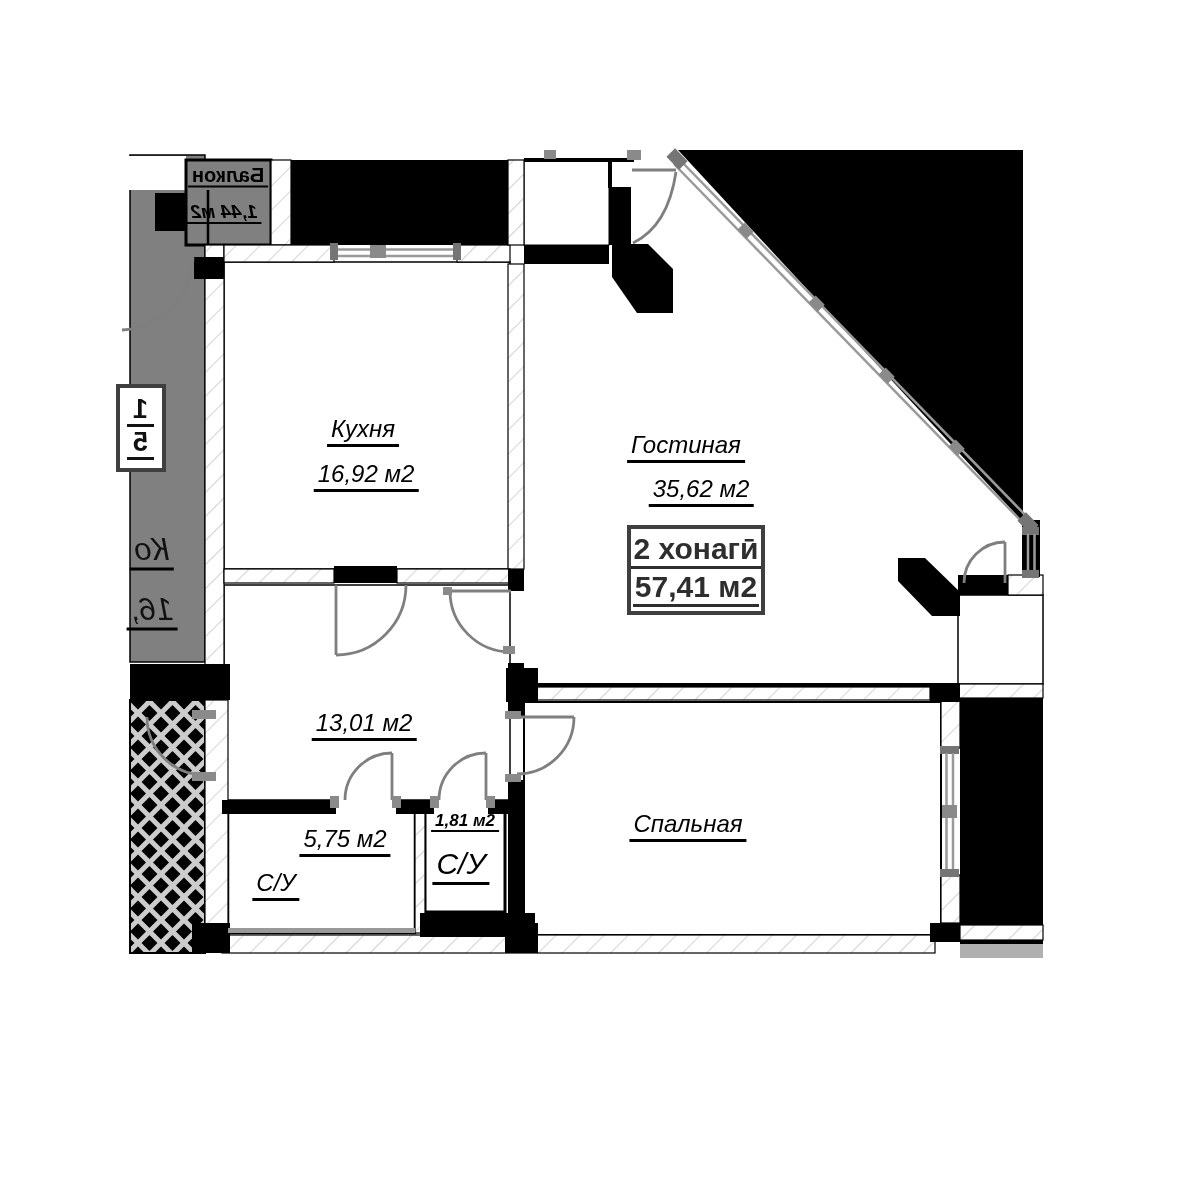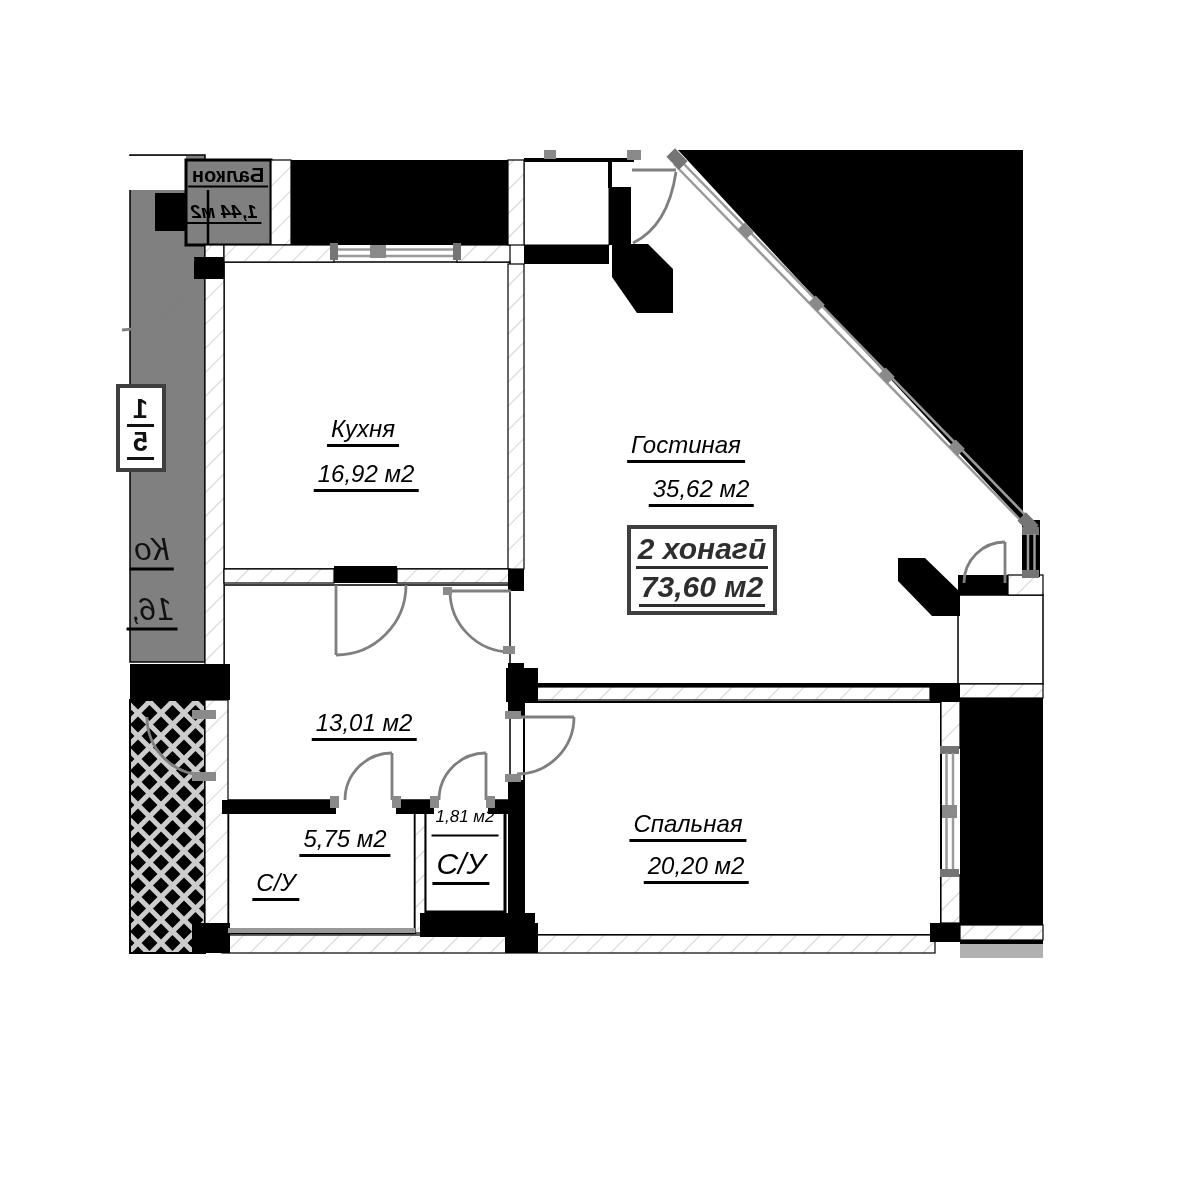--- a/index.html
+++ b/index.html
@@ -5,26 +5,26 @@
   html,body{margin:0;padding:0;background:#fff;}
   #stage{position:relative;width:1181px;height:1181px;background:#fff;overflow:hidden;
          font-family:"Liberation Sans",sans-serif;}
   #plan-svg{position:absolute;left:0;top:0;}
   .lbl{position:absolute;font-style:italic;color:#000;white-space:nowrap;
        transform:translate(-50%,-50%);font-size:24px;line-height:1.0;
        border-bottom:3px solid #000;padding:0 4px 3px;}
   .mirror{transform:translate(-50%,-50%) scaleX(-1);}
   .balc{font-size:20px;font-weight:bold;font-style:normal;border-bottom-width:2.5px;padding-bottom:1px;}
   .balc2{font-size:19px;font-weight:bold;border-bottom-width:2.5px;padding-bottom:1px;}
-  .small-area{font-size:17px;font-weight:normal;border-bottom-width:2.5px;padding-bottom:10px;}
+  .small-area{font-size:17px;font-weight:bold;border-bottom-width:2.5px;padding-bottom:1px;}
   .su-small{font-size:30px;}
   .nb-part{font-size:31px;color:#111;border-bottom-width:3px;}
-  #total-box{position:absolute;left:627px;top:525px;width:150px;height:90px;
+  #total-box{position:absolute;left:627px;top:525px;width:138px;height:90px;
              background:#fff;border:4px solid #3f3f3f;box-sizing:border-box;
-             display:flex;flex-direction:column;align-items:center;justify-content:center;gap:3px;font-style:italic;}
+             display:flex;flex-direction:column;align-items:center;justify-content:center;gap:3px;}
   #total-box .tline{font-weight:bold;font-size:30px;color:#2e2e2e;line-height:1.0;
              border-bottom:3px solid #2e2e2e;padding:0 2px 2px;white-space:nowrap;}
   #unit-box{position:absolute;left:116px;top:384px;width:50px;height:88px;
             background:#fff;border:4px solid #3f3f3f;box-sizing:border-box;
             display:flex;flex-direction:column;align-items:center;justify-content:center;gap:2px;}
   #unit-box .uline{font-weight:bold;font-size:27px;color:#111;line-height:1.0;
             border-bottom:3px solid #111;padding:0 6px 1px;transform:scaleX(-1);}
 </style>
 </head>
 <body>
@@ -206,27 +206,26 @@
 </svg>
 
 <div class="lbl" style="left:363px;top:432px;">Кухня</div>
 <div class="lbl" style="left:366px;top:477px;text-align:center;">16,92 м2</div>
 
 <div class="lbl" style="left:686px;top:448px;">Гостиная</div>
 <div class="lbl" style="left:701px;top:492px;">35,62 м2</div>
 
 <div id="total-box">
   <div class="tline">2 хонагӣ</div>
-  <div class="tline">73,60 м2</div>
+  <div class="tline">57,41 м2</div>
 </div>
 
 <div class="lbl" style="left:364px;top:726px;">13,01 м2</div>
 
 <div class="lbl" style="left:688px;top:827px;text-align:center;">Спальная</div>
-<div class="lbl" style="left:696px;top:869px;">20,20 м2</div>
 
 <div class="lbl" style="left:345px;top:842px;">5,75 м2</div>
 <div class="lbl" style="left:276px;top:886px;">С/У</div>
 
 <div class="lbl small-area" style="left:465px;top:822px;">1,81 м2</div>
 <div class="lbl su-small" style="left:461px;top:867px;">С/У</div>
 
 <div class="lbl mirror balc" style="left:228px;top:176px;">Балкон</div>
 <div class="lbl mirror balc2" style="left:224px;top:213px;">1,44 м2</div>
 

